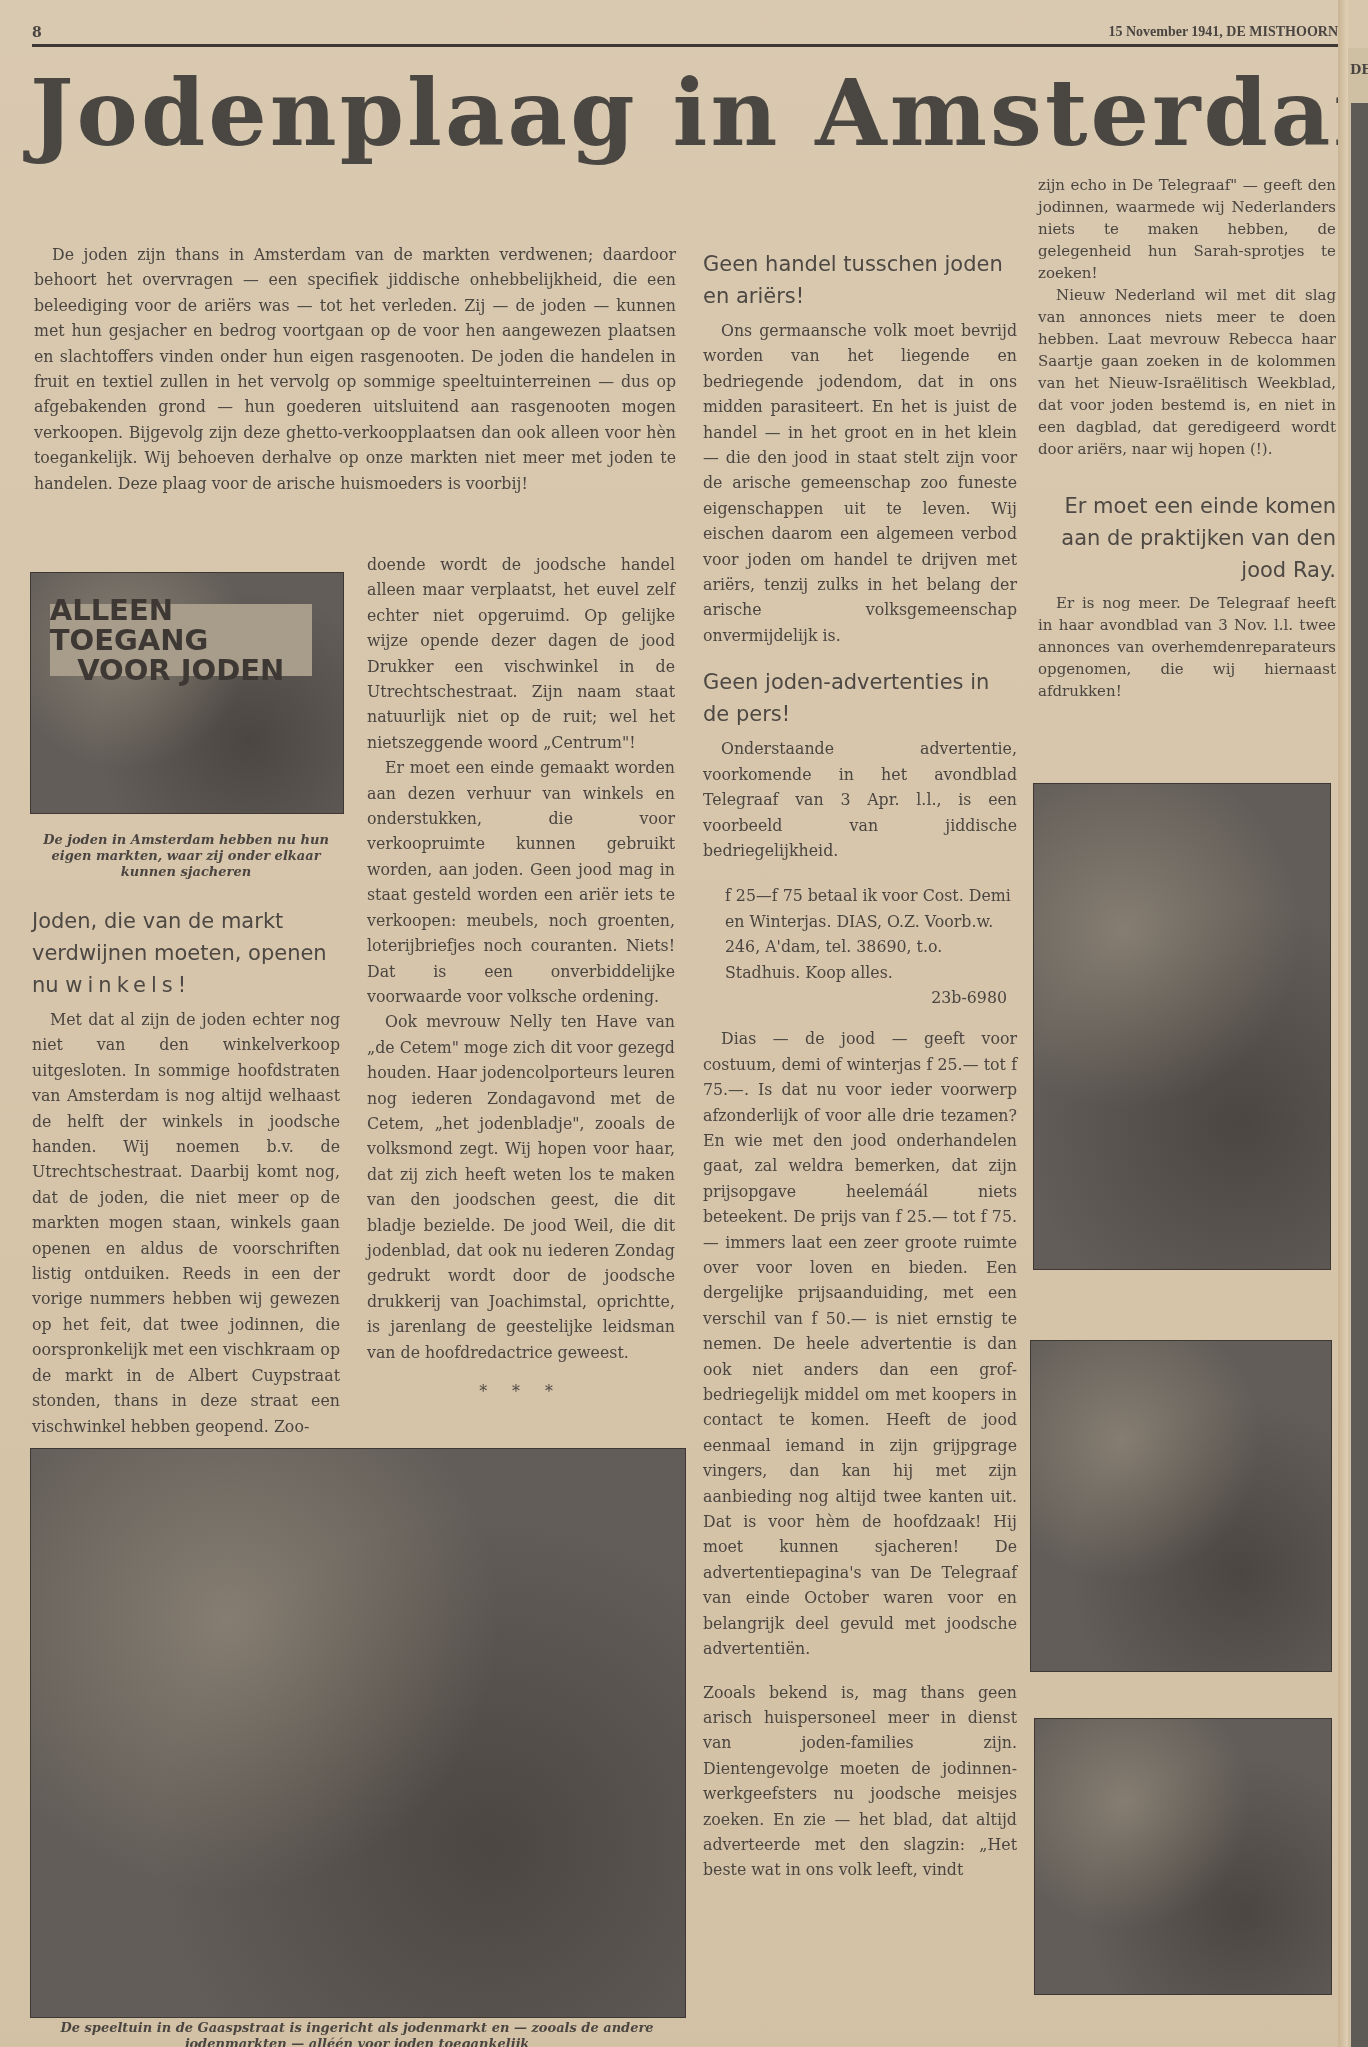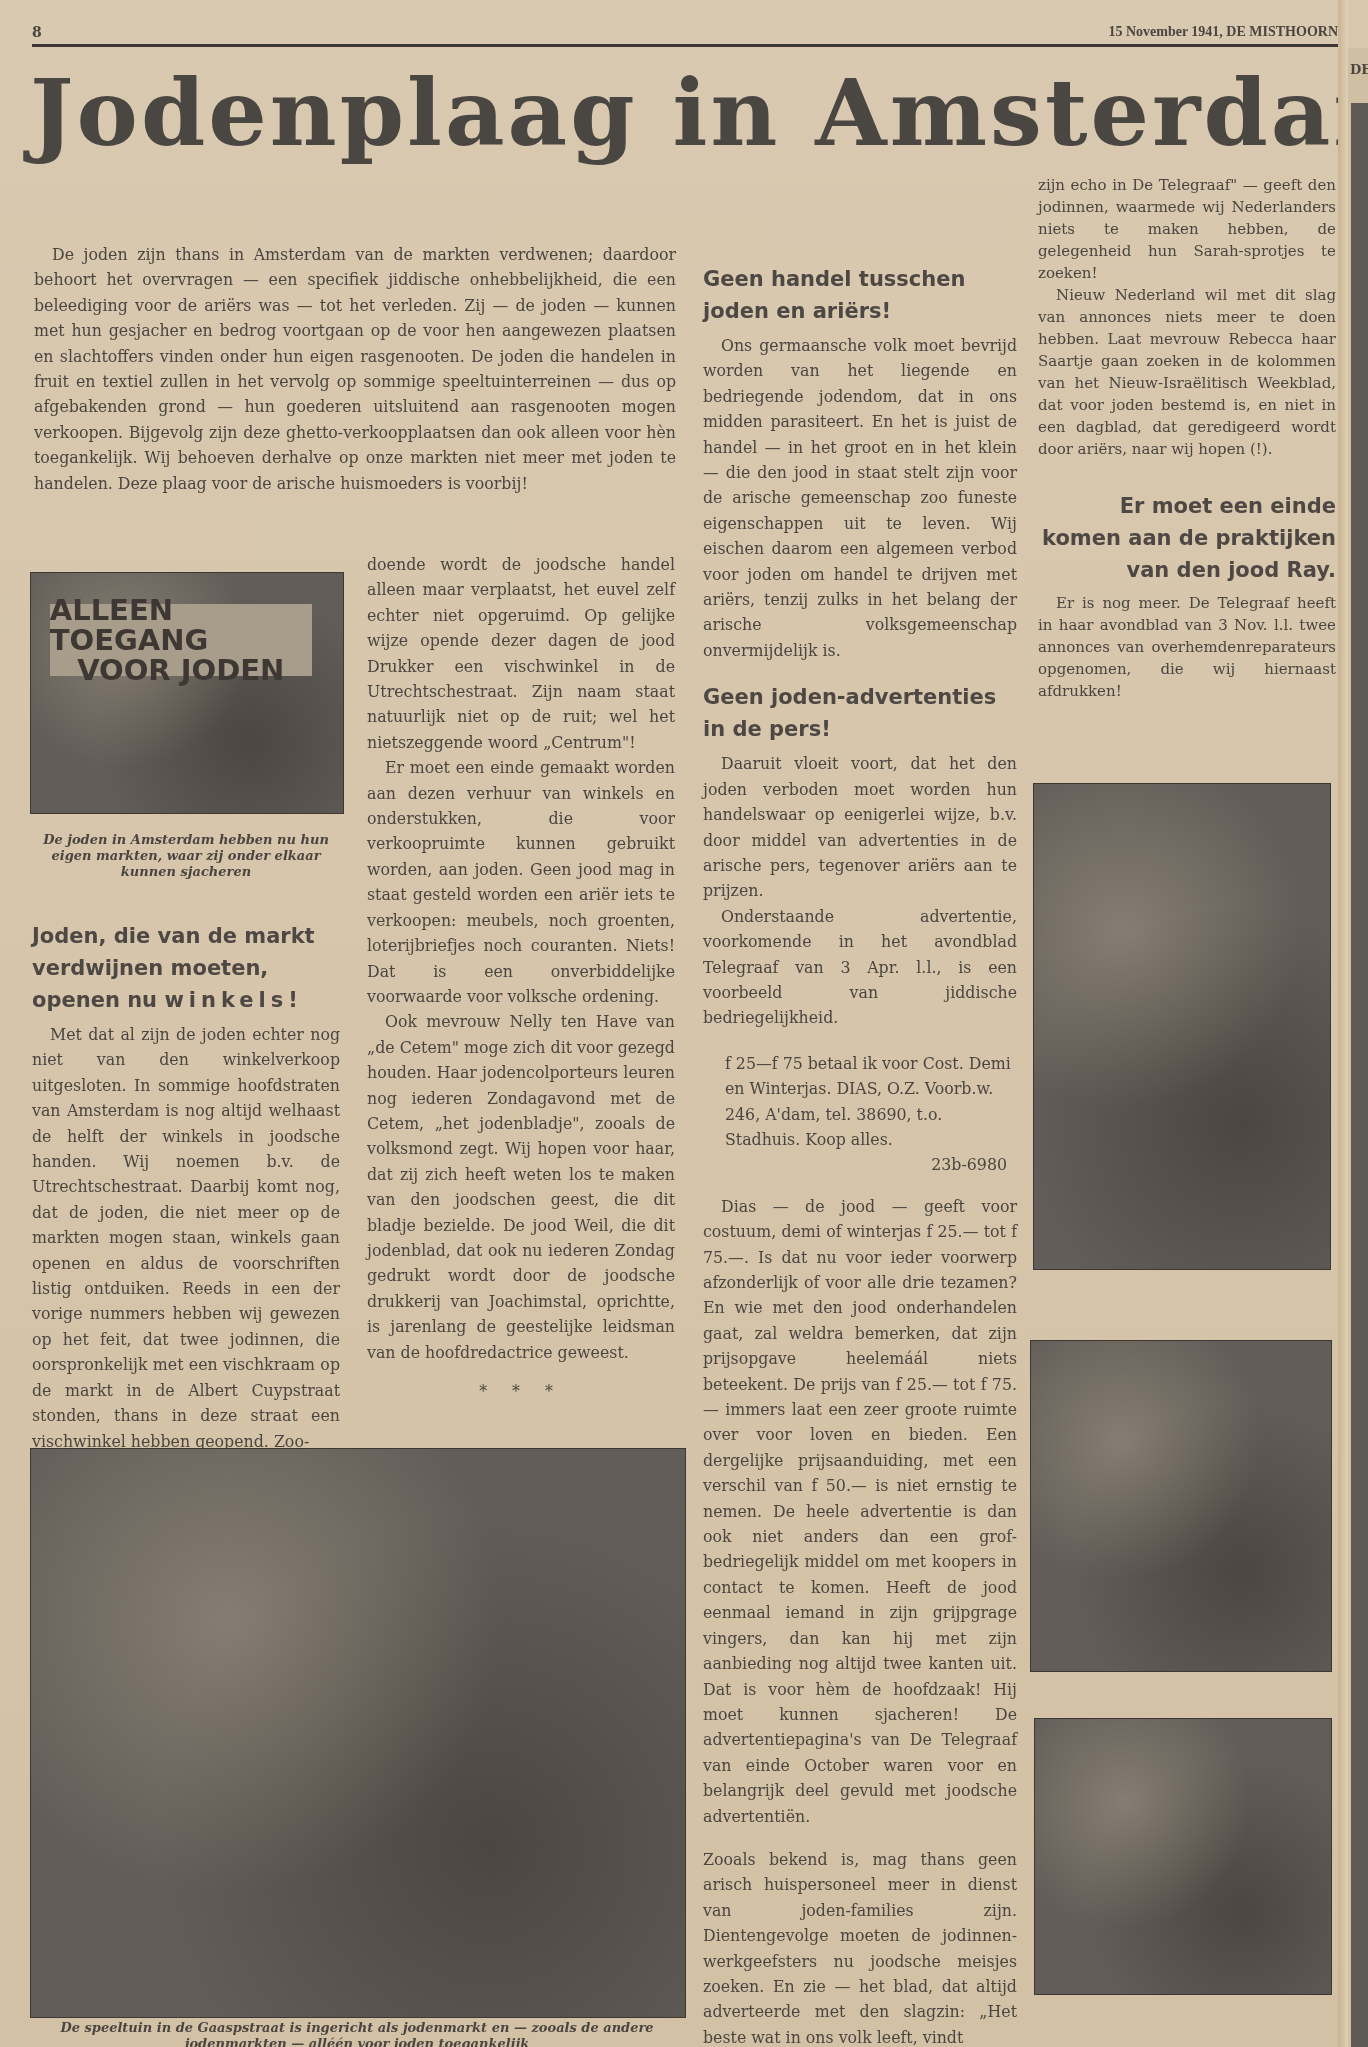--- a/index.html
+++ b/index.html
@@ -44,22 +44,22 @@
     font-size: 29px; letter-spacing: 0px; color: #55504a; white-space: nowrap;
   }
   .col {
     position: absolute;
     font-family: "DejaVu Serif", serif; font-size: 15.8px; line-height: 25.4px;
     color: #4a4540; text-align: justify;
   }
   .col p { margin: 0; text-indent: 18px; }
   .col p.noind { text-indent: 0; }
   .sec-head {
-    font-family: "DejaVu Sans", sans-serif; font-weight: bold;
-    font-size: 21px; line-height: 32px; color: #4d4843; margin: 15px 0 6px 0;
+    font-family: "DejaVu Sans", sans-serif; font-weight: normal;
+    font-size: 21px; line-height: 32px; color: #4d4843; margin: 0 0 6px 0;
     text-align: left;
   }
   .spaced { letter-spacing: 5px; }
   .photo {
     position: absolute; background: #625d58;
     background-image:
       radial-gradient(circle at 30% 30%, rgba(200,185,160,0.35), transparent 45%),
       radial-gradient(circle at 70% 70%, rgba(40,36,32,0.4), transparent 55%);
     border: 1px solid #3d3833;
   }
@@ -118,21 +118,20 @@
     <div class="stars">* * *</div>
   </div>
 
   <div class="photo" style="left:30px; top:1448px; width:654px; height:568px;"></div>
   <div class="caption" style="left:30px; top:2020px; width:654px;">De speeltuin in de Gaaspstraat is ingericht als jodenmarkt en — zooals de andere jodenmarkten — alléén voor joden toegankelijk</div>
 
   <div class="col" style="left:703px; top:248px; width:314px;">
     <div class="sec-head">Geen handel tusschen joden en ariërs!</div>
     <p>Ons germaansche volk moet bevrijd worden van het liegende en bedriegende jodendom, dat in ons midden parasiteert. En het is juist de handel — in het groot en in het klein — die den jood in staat stelt zijn voor de arische gemeenschap zoo funeste eigenschappen uit te leven. Wij eischen daarom een algemeen verbod voor joden om handel te drijven met ariërs, tenzij zulks in het belang der arische volksgemeenschap onvermijdelijk is.</p>
     <div class="sec-head" style="margin-top:18px;">Geen joden-advertenties in de pers!</div>
-    <p>Daaruit vloeit voort, dat het den joden verboden moet worden hun handelswaar op eenigerlei wijze, b.v. door middel van advertenties in de arische pers, tegenover ariërs aan te prijzen.</p>
     <p>Onderstaande advertentie, voorkomende in het avondblad Telegraaf van 3 Apr. l.l., is een voorbeeld van jiddische bedriegelijkheid.</p>
     <div class="ad">
       <div style="text-align:left;">f 25—f 75 betaal ik voor Cost. Demi en Winterjas. DIAS, O.Z. Voorb.w. 246, A'dam, tel. 38690, t.o. Stadhuis. Koop alles.</div>
       <div class="code">23b-6980</div>
     </div>
     <p>Dias — de jood — geeft voor costuum, demi of winterjas f 25.— tot f 75.—. Is dat nu voor ieder voorwerp afzonderlijk of voor alle drie tezamen? En wie met den jood onderhandelen gaat, zal weldra bemerken, dat zijn prijsopgave heelemáál niets beteekent. De prijs van f 25.— tot f 75.— immers laat een zeer groote ruimte over voor loven en bieden. Een dergelijke prijsaanduiding, met een verschil van f 50.— is niet ernstig te nemen. De heele advertentie is dan ook niet anders dan een grof-bedriegelijk middel om met koopers in contact te komen. Heeft de jood eenmaal iemand in zijn grijpgrage vingers, dan kan hij met zijn aanbieding nog altijd twee kanten uit. Dat is voor hèm de hoofdzaak! Hij moet kunnen sjacheren! De advertentiepagina's van De Telegraaf van einde October waren voor en belangrijk deel gevuld met joodsche advertentiën.</p>
     <p class="noind" style="margin-top:18px;">Zooals bekend is, mag thans geen arisch huispersoneel meer in dienst van joden-families zijn. Dientengevolge moeten de jodinnen-werkgeefsters nu joodsche meisjes zoeken. En zie — het blad, dat altijd adverteerde met den slagzin: „Het beste wat in ons volk leeft, vindt</p>
   </div>
 
   <div class="col" style="left:1038px; top:174px; width:298px; line-height:22px; font-size:15px;">

